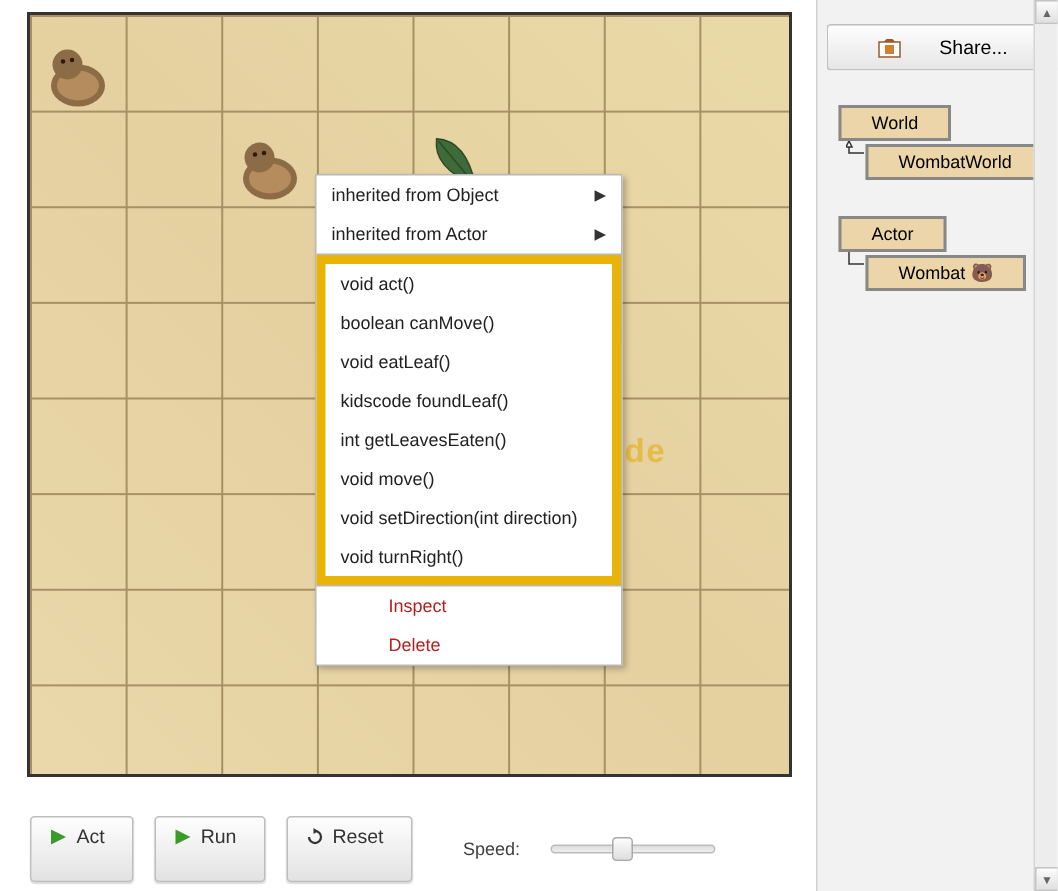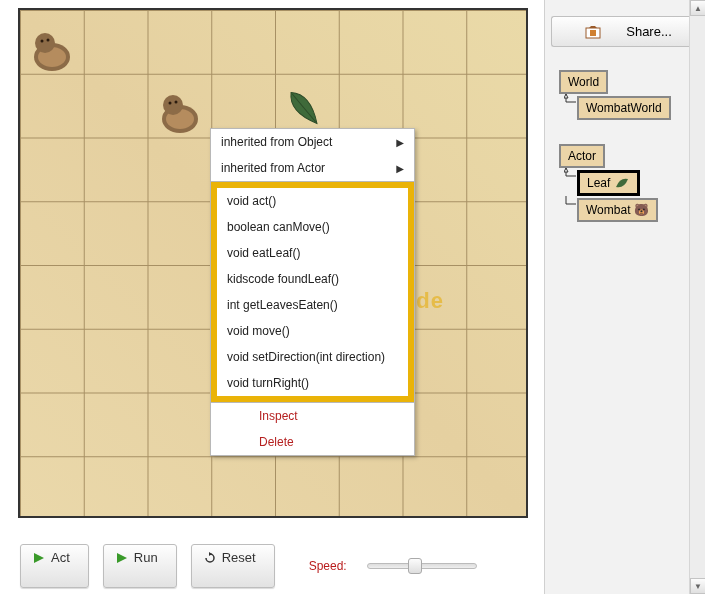--- a/index.html
+++ b/index.html
@@ -6,36 +6,36 @@
 body { background: #f2f2f2; width: 705px; height: 594px; position: relative; overflow: hidden; }
 .main-area { position: absolute; left: 0; top: 0; width: 545px; height: 594px; background: #fff; border-right: 1px solid #d0d0d0; }
 .world-canvas { position: absolute; left: 18px; top: 8px; width: 510px; height: 510px; background: linear-gradient(45deg,#ead8aa 0%,#e5d0a0 50%,#eadaa8 100%); border: 2px solid #333; }
 .grid-overlay { position: absolute; inset: 0; background-image: linear-gradient(to right,#a79064 1px,transparent 1px),linear-gradient(to bottom,#a79064 1px,transparent 1px); background-size: 63.75px 63.75px; }
 .actor { position: absolute; width: 56px; height: 56px; display: flex; align-items: center; justify-content: center; font-size: 40px; }
 .wombat1 { left: 4px; top: 12px; }
 .wombat2 { left: 132px; top: 74px; }
 .leaf1 { left: 256px; top: 70px; }
 .leaf2 { left: 256px; top: 390px; }
 .leaf-svg { width: 48px; height: 48px; transform: rotate(-40deg); }
-.context-menu { position: absolute; left: 210px; top: 128px; width: 205px; background: #fff; border: 1px solid #b8b8b8; box-shadow: 2px 2px 4px rgba(0,0,0,0.25); font-size: 12px; color: #222; }
+.context-menu { position: absolute; left: 210px; top: 116px; width: 205px; background: #fff; border: 1px solid #b8b8b8; box-shadow: 2px 2px 4px rgba(0,0,0,0.25); font-size: 12px; color: #222; }
 .menu-item { padding: 4px 10px; display: flex; align-items: center; justify-content: space-between; cursor: default; line-height: 1.5; }
 .menu-item .arrow { font-size: 10px; color: #333; }
 .menu-sep { border-top: 1px solid #b8b8b8; margin: 0; }
 .method-box { border: 6px solid #eab308; margin: 0; }
 .menu-item.red { color: #b52020; padding-left: 48px; }
 .watermark { position: absolute; left: 260px; top: 278px; font-size: 22px; font-weight: bold; color: rgba(230,170,0,0.55); letter-spacing: 1px; pointer-events: none; }
 .controls { position: absolute; left: 20px; bottom: 6px; display: flex; align-items: center; gap: 14px; }
 .btn { background: linear-gradient(#fefefe,#e2e2e2); border: 1px solid #bdbdbd; border-radius: 3px; box-shadow: 0 1px 1px rgba(0,0,0,0.15); padding: 5px 18px 22px 12px; font-size: 13px; color: #333; display: flex; align-items: center; gap: 6px; cursor: pointer; }
-.speed-label { font-size: 12px; color: #b91c1c; margin-left: 20px; }
+.speed-label { font-size: 12px; color: #404040; margin-left: 20px; }
 .speed-slider { width: 110px; height: 6px; background: linear-gradient(#ddd,#eee); border: 1px solid #bbb; border-radius: 3px; position: relative; margin-left: 6px; }
 .speed-thumb { position: absolute; top: -6px; left: 40px; width: 14px; height: 16px; background: linear-gradient(#fcfcfc,#dedede); border: 1px solid #aaa; border-radius: 3px; }
 .right-panel { position: absolute; right: 0; top: 0; width: 156px; height: 594px; }
 .share-btn { position: absolute; left: 2px; top: 16px; width: 154px; border: 1px solid #c0c0c0; border-right: none; border-top-left-radius: 3px; border-bottom-left-radius: 3px; background: linear-gradient(#fefefe,#e6e6e6); padding: 7px 0; text-align: center; font-size: 13px; display: flex; align-items: center; justify-content: center; gap: 25px; cursor: pointer; }
 .class-tree { position: absolute; left: 10px; top: 70px; width: 140px; font-size: 12px; }
-.class-box { border: 2px solid #888; background: #ecd5a8; padding: 3px 7px; display: inline-flex; align-items: center; gap: 4px; margin-bottom: 2px; cursor: pointer; }
+.class-box { border: 2px solid #888; background: #ecd5a8; padding: 3px 20px; display: inline-flex; align-items: center; gap: 4px; margin-bottom: 2px; cursor: pointer; }
 .class-box.selected { border: 3px solid #000; }
 .tree-child { margin-left: 18px; position: relative; }
 .tree-conn { position: absolute; left: -13px; top: -2px; width: 14px; height: 14px; }
 .tree-conn svg { width: 14px; height: 14px; }
 .leaf-icon { width: 16px; height: 12px; }
 .wombat-icon { font-size: 12px; }
 .scroll-track { position: absolute; right: 0; top: 0; width: 16px; height: 594px; background: #ededed; border-left: 1px solid #d6d6d6; }
 .scroll-arrow { width: 16px; height: 16px; background: linear-gradient(#fcfcfc,#e0e0e0); border: 1px solid #c4c4c4; display: flex; align-items: center; justify-content: center; font-size: 8px; color: #666; position: absolute; }
 .scroll-arrow.up { top: 0; }
 .scroll-arrow.down { bottom: 0; }
@@ -184,32 +184,20 @@
 
     <div style="height:22px"></div>
 
     <div>
       <div class="class-box">
         <span>Actor</span>
       </div>
       <div class="tree-child">
         <div class="tree-conn"><svg viewBox="0 0 14 14">
               <polyline points="2,0 2,8 12,8" fill="none" stroke="#333" stroke-width="1"></polyline>
-              <polygon points="0,0 4,0 2,-4" transform="translate(0,4)" fill="#fff" stroke="#333" stroke-width="1"></polygon>
-            </svg></div>
-        <div class="class-box selected">
-          <span>Leaf</span>
-          <svg class="leaf-icon" viewBox="0 0 16 12">
-              <path d="M2 10 Q6 0 14 2 Q10 12 2 10 Z" fill="#3f6a3a"></path>
-            </svg>
-        </div>
-      </div>
-      <div class="tree-child">
-        <div class="tree-conn"><svg viewBox="0 0 14 14">
-              <polyline points="2,0 2,8 12,8" fill="none" stroke="#333" stroke-width="1"></polyline>
             </svg></div>
         <div class="class-box">
           <span>Wombat</span>
           <span class="wombat-icon">🐻</span>
         </div>
       </div>
     </div>
   </div>
 
   <div class="scroll-track">

